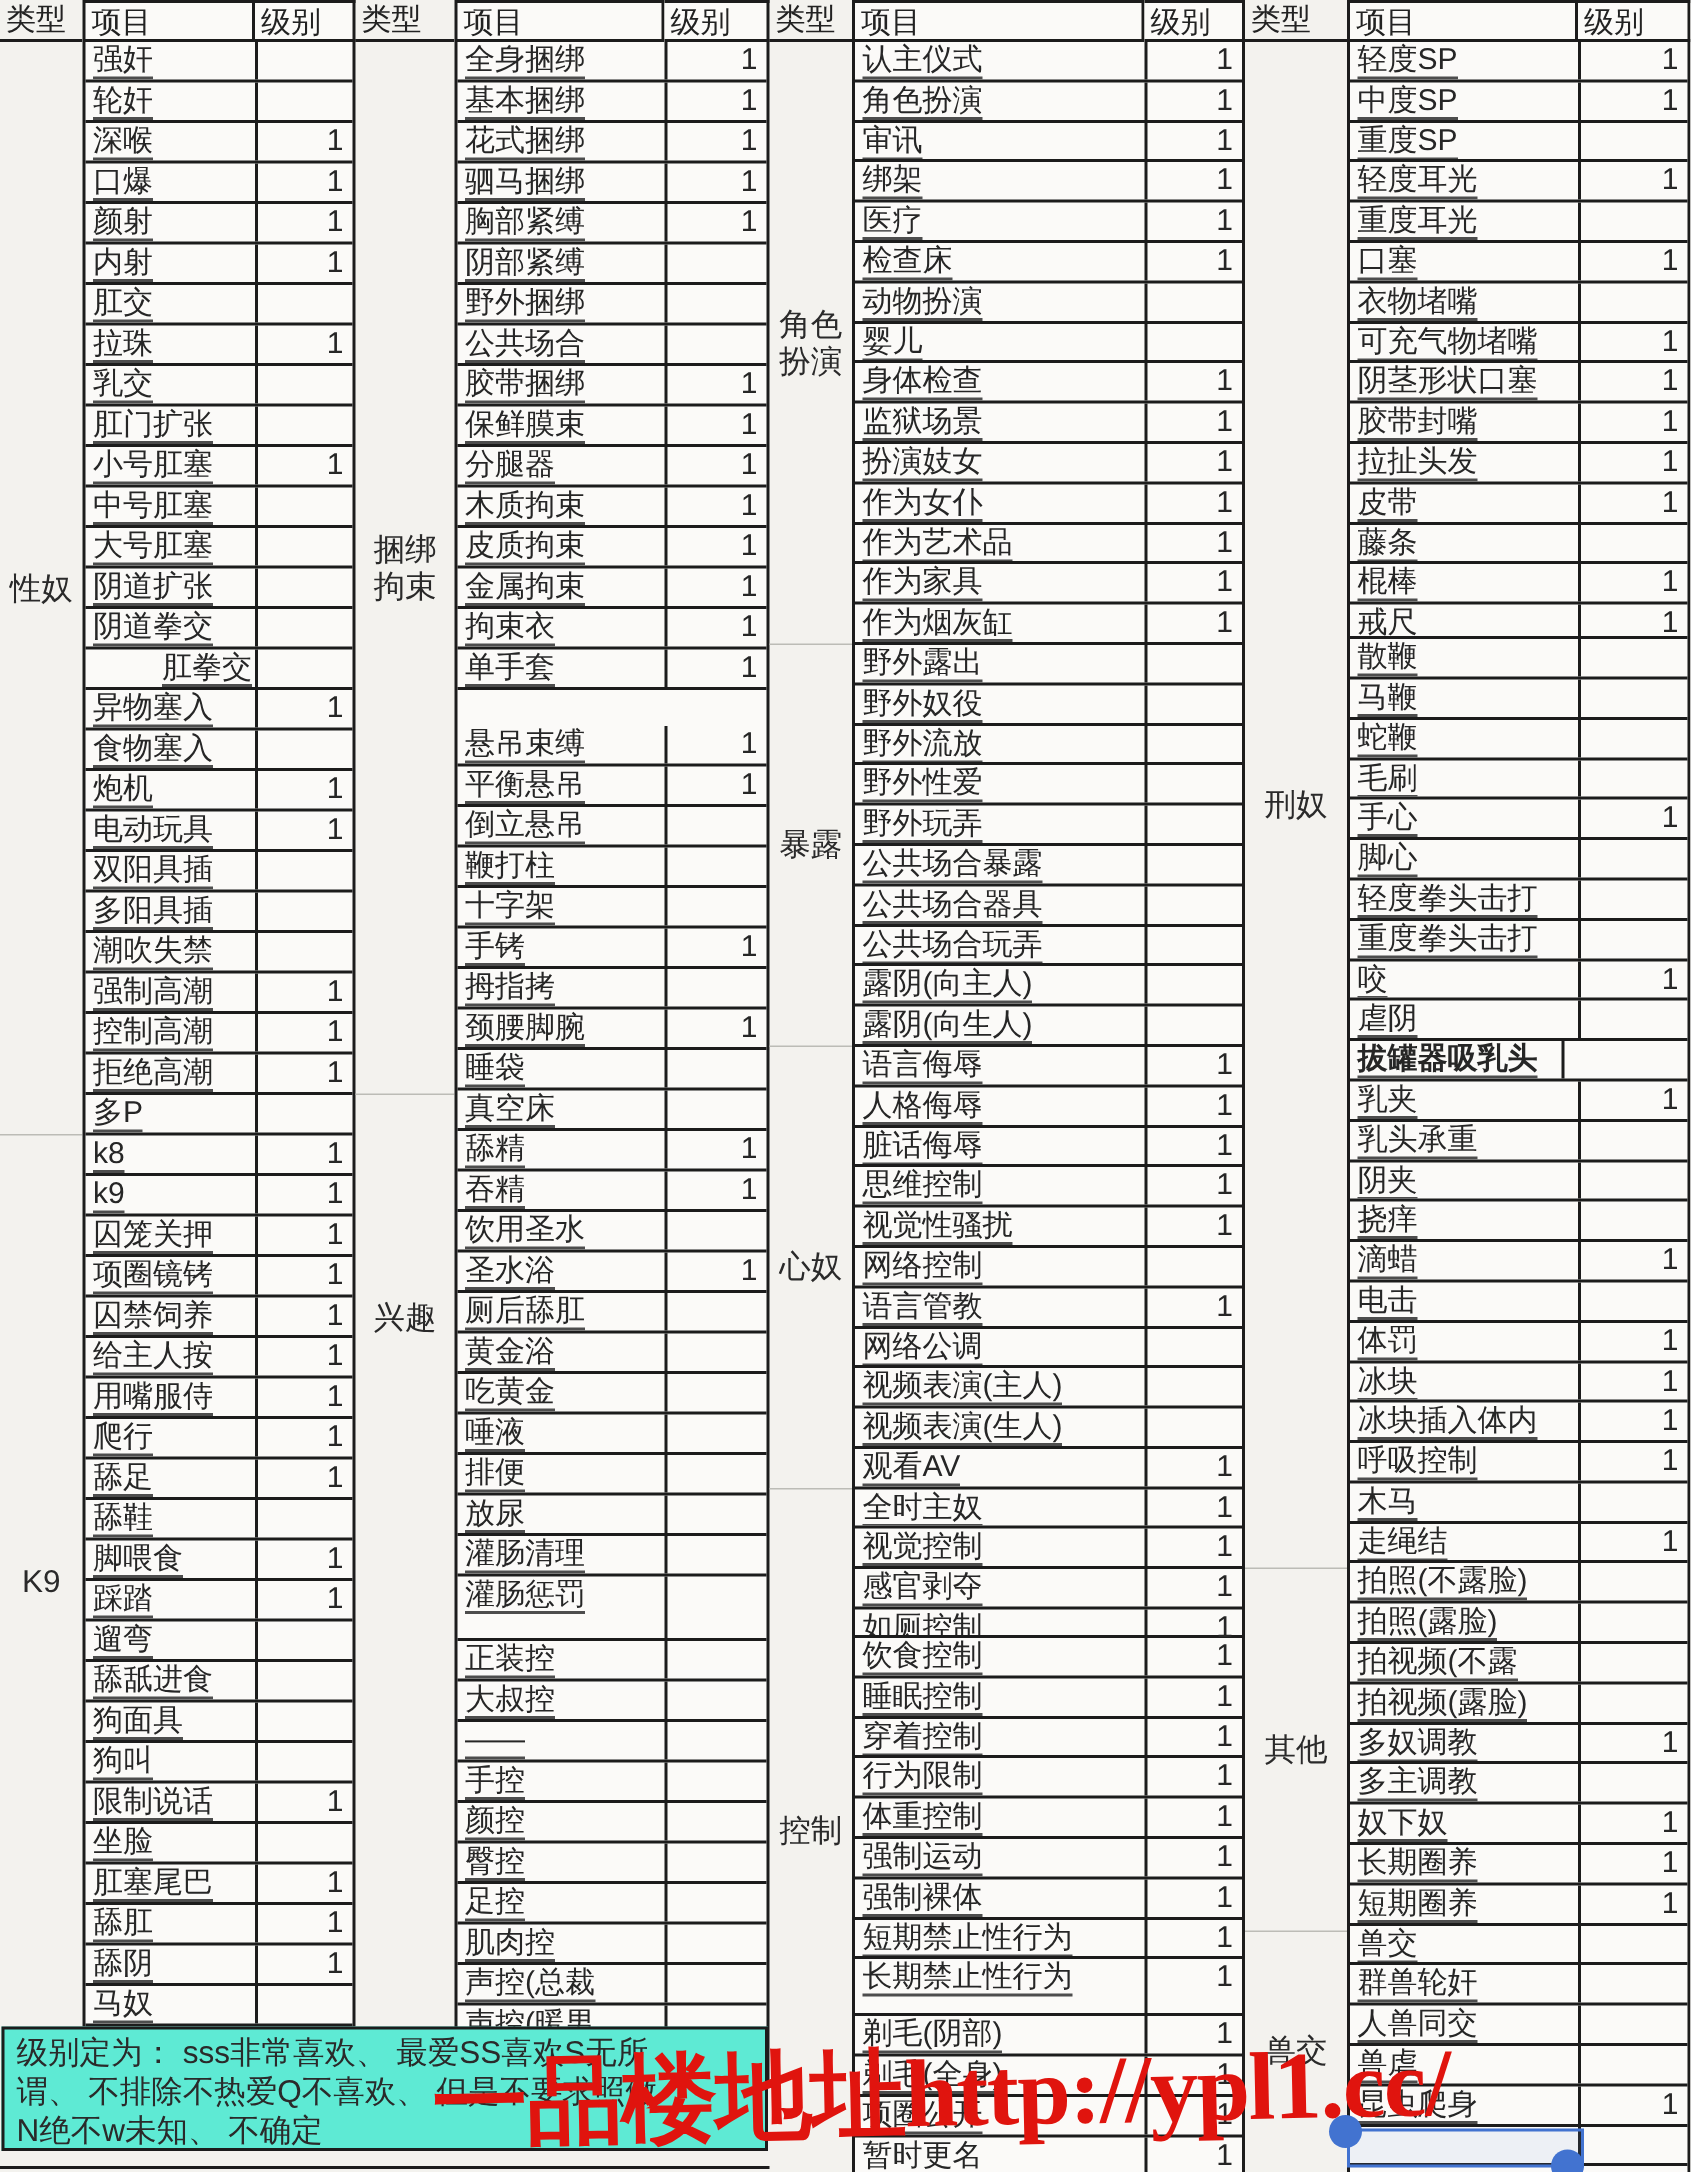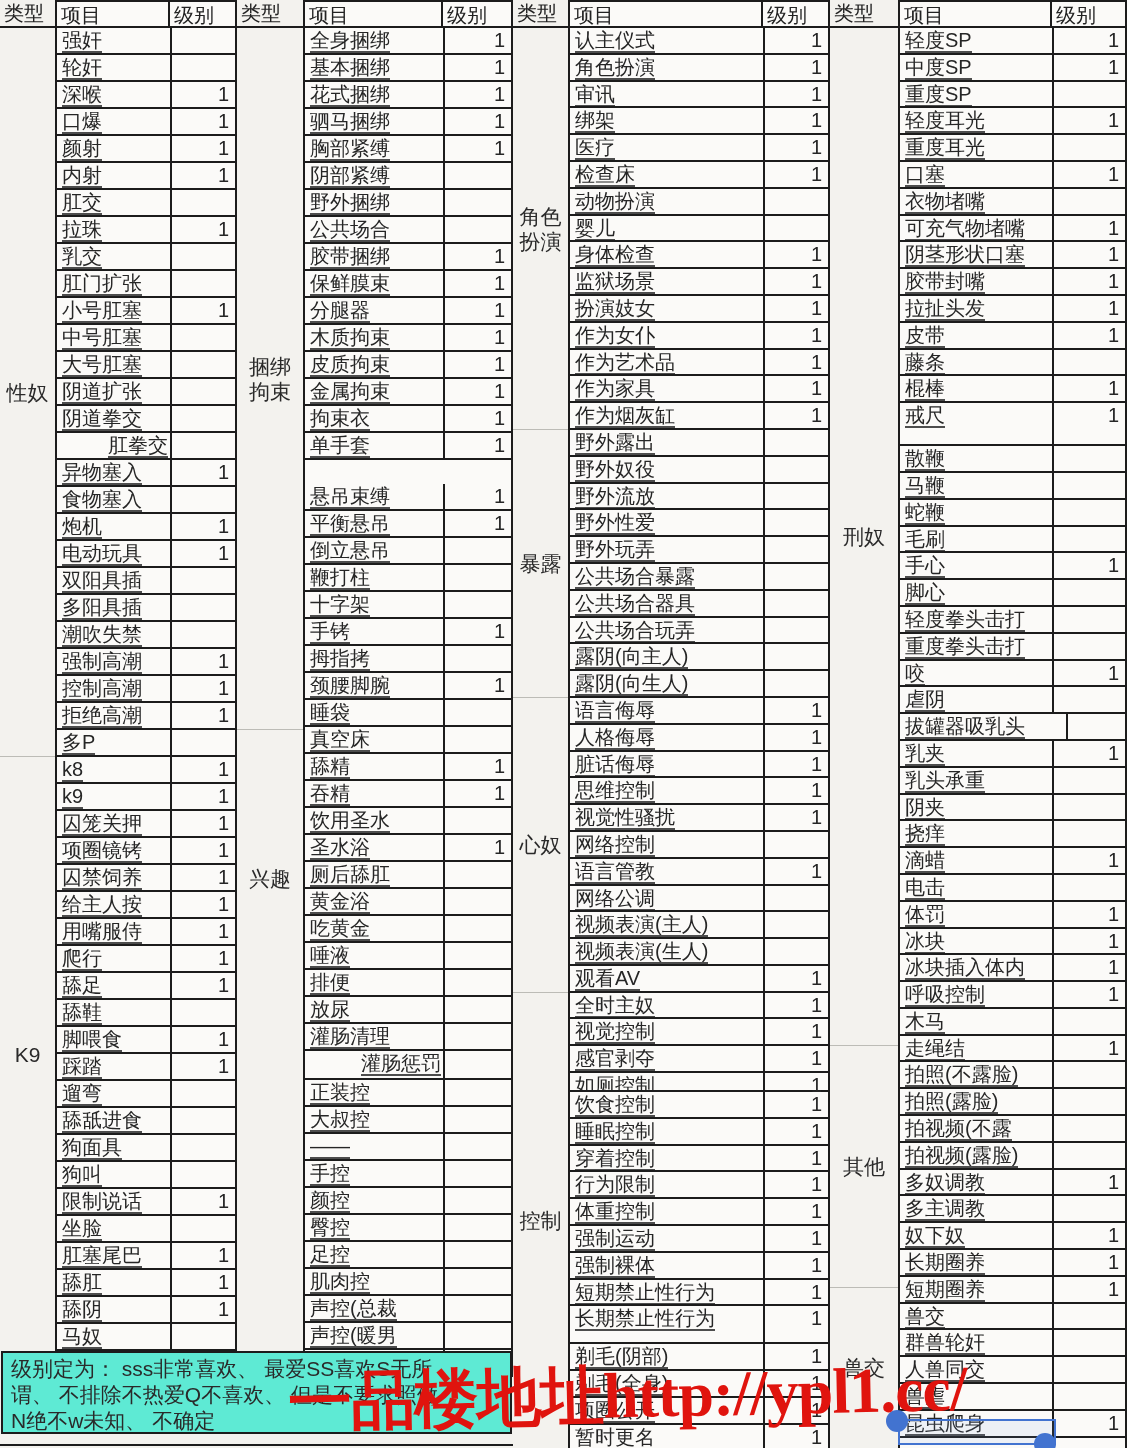--- a/index.html
+++ b/index.html
@@ -409,21 +409,21 @@
             <div class="lc"></div>
           </div>
           <div class="row" style="height: 27px;">
             <div class="ic" style="width: 140px;"><span class="u">放尿</span></div>
             <div class="lc"></div>
           </div>
           <div class="row" style="height: 27px;">
             <div class="ic" style="width: 140px;"><span class="u">灌肠清理</span></div>
             <div class="lc"></div>
           </div>
-          <div class="row" style="height: 29px; text-align: right;">
+          <div class="row" style="height: 43px;">
             <div class="ic" style="width: 140px;"><span class="u">灌肠惩罚</span></div>
             <div class="lc"></div>
           </div>
           <div class="row" style="height: 27px;">
             <div class="ic" style="width: 140px;"><span class="u">正装控</span></div>
             <div class="lc"></div>
           </div>
           <div class="row" style="height: 27px;">
             <div class="ic" style="width: 140px;"><span class="u">大叔控</span></div>
             <div class="lc"></div>
@@ -760,21 +760,21 @@
             <div class="lc">1</div>
           </div>
           <div class="row" style="height: 26.8px;">
             <div class="ic" style="width: 154px;"><span class="u">藤条</span></div>
             <div class="lc"></div>
           </div>
           <div class="row" style="height: 26.8px;">
             <div class="ic" style="width: 154px;"><span class="u">棍棒</span></div>
             <div class="lc">1</div>
           </div>
-          <div class="row" style="height: 43px; gap: 16px;">
+          <div class="row" style="height: 23px; gap: 16px;">
             <div class="ic" style="width: 154px;"><span class="u">戒尺</span></div>
             <div class="lc">1</div>
           </div>
           <div class="row" style="height: 26.8px;">
             <div class="ic" style="width: 154px;"><span class="u">散鞭</span></div>
             <div class="lc"></div>
           </div>
           <div class="row" style="height: 26.8px;">
             <div class="ic" style="width: 154px;"><span class="u">马鞭</span></div>
             <div class="lc"></div>
@@ -805,21 +805,21 @@
           </div>
           <div class="row" style="height: 26.8px;">
             <div class="ic" style="width: 154px;"><span class="u">咬</span></div>
             <div class="lc">1</div>
           </div>
           <div class="row" style="height: 26.8px;">
             <div class="ic" style="width: 154px;"><span class="u">虐阴</span></div>
             <div class="lc"></div>
           </div>
           <div class="row" style="height: 26.8px;">
-            <div class="ic" style="width: 168px;"><span class="u">拔罐器吸乳头</span></div>
+            <div class="ic" style="width: 143px; font-weight: bold;"><span class="u">拔罐器吸乳头</span></div>
             <div class="lc"></div>
           </div>
           <div class="row" style="height: 26.8px;">
             <div class="ic" style="width: 154px;"><span class="u">乳夹</span></div>
             <div class="lc">1</div>
           </div>
           <div class="row" style="height: 26.8px;">
             <div class="ic" style="width: 154px;"><span class="u">乳头承重</span></div>
             <div class="lc"></div>
           </div>

